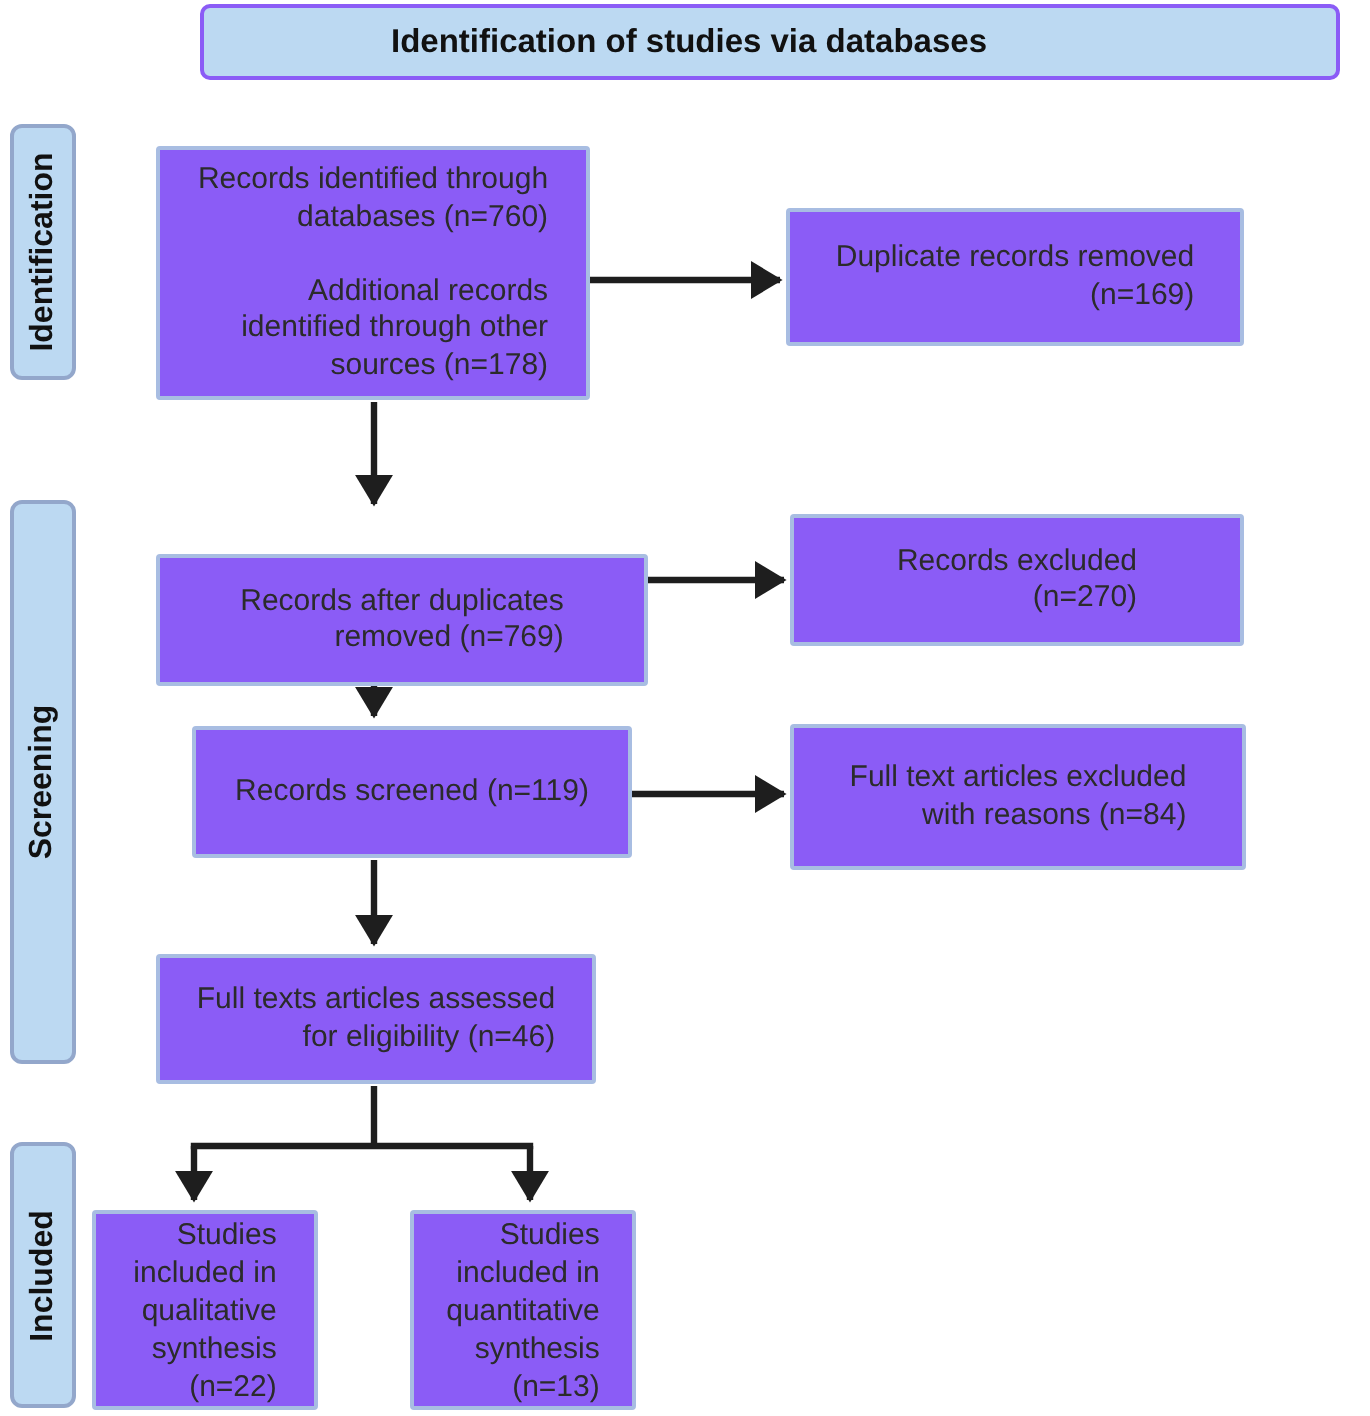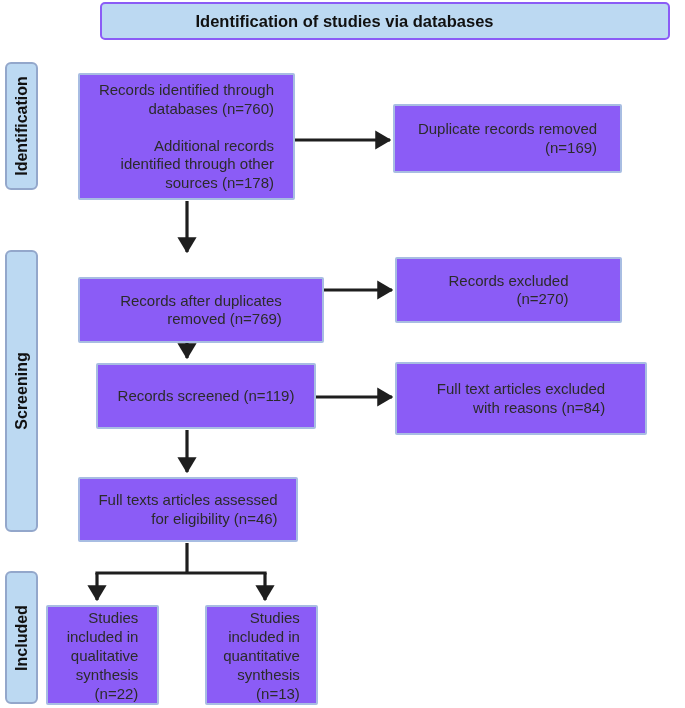--- a/index.html
+++ b/index.html
@@ -80,21 +80,21 @@
     font-size: 15px;
     line-height: 18.5px;
     color: #2b2b2b;
     padding: 2px 4px;
   }
   .box-records-identified { left: 78px;  top: 73px;  width: 217px; height: 127px; }
   .box-duplicates-removed { left: 393px; top: 104px; width: 229px; height: 69px; }
   .box-after-duplicates   { left: 78px;  top: 249px; width: 246px; height: 66px; margin-top: 28px; }
   .box-records-excluded   { left: 395px; top: 257px; width: 227px; height: 66px; }
   .box-records-screened   { left: 96px;  top: 363px; width: 220px; height: 66px; }
-  .box-fulltext-excluded  { left: 395px; top: 362px; width: 252px; height: 73px; }
+  .box-fulltext-excluded  { left: 395px; top: 362px; width: 228px; height: 73px; }
   .box-fulltext-assessed  { left: 78px;  top: 477px; width: 220px; height: 65px; }
   .box-qualitative        { left: 46px;  top: 605px; width: 113px; height: 100px; line-height: 19px; }
   .box-quantitative       { left: 205px; top: 605px; width: 113px; height: 100px; line-height: 19px; }
 </style>
 </head>
 <body>
 
 <div class="canvas">
 
   <svg class="arrows" viewBox="0 0 685 708" xmlns="http://www.w3.org/2000/svg">

